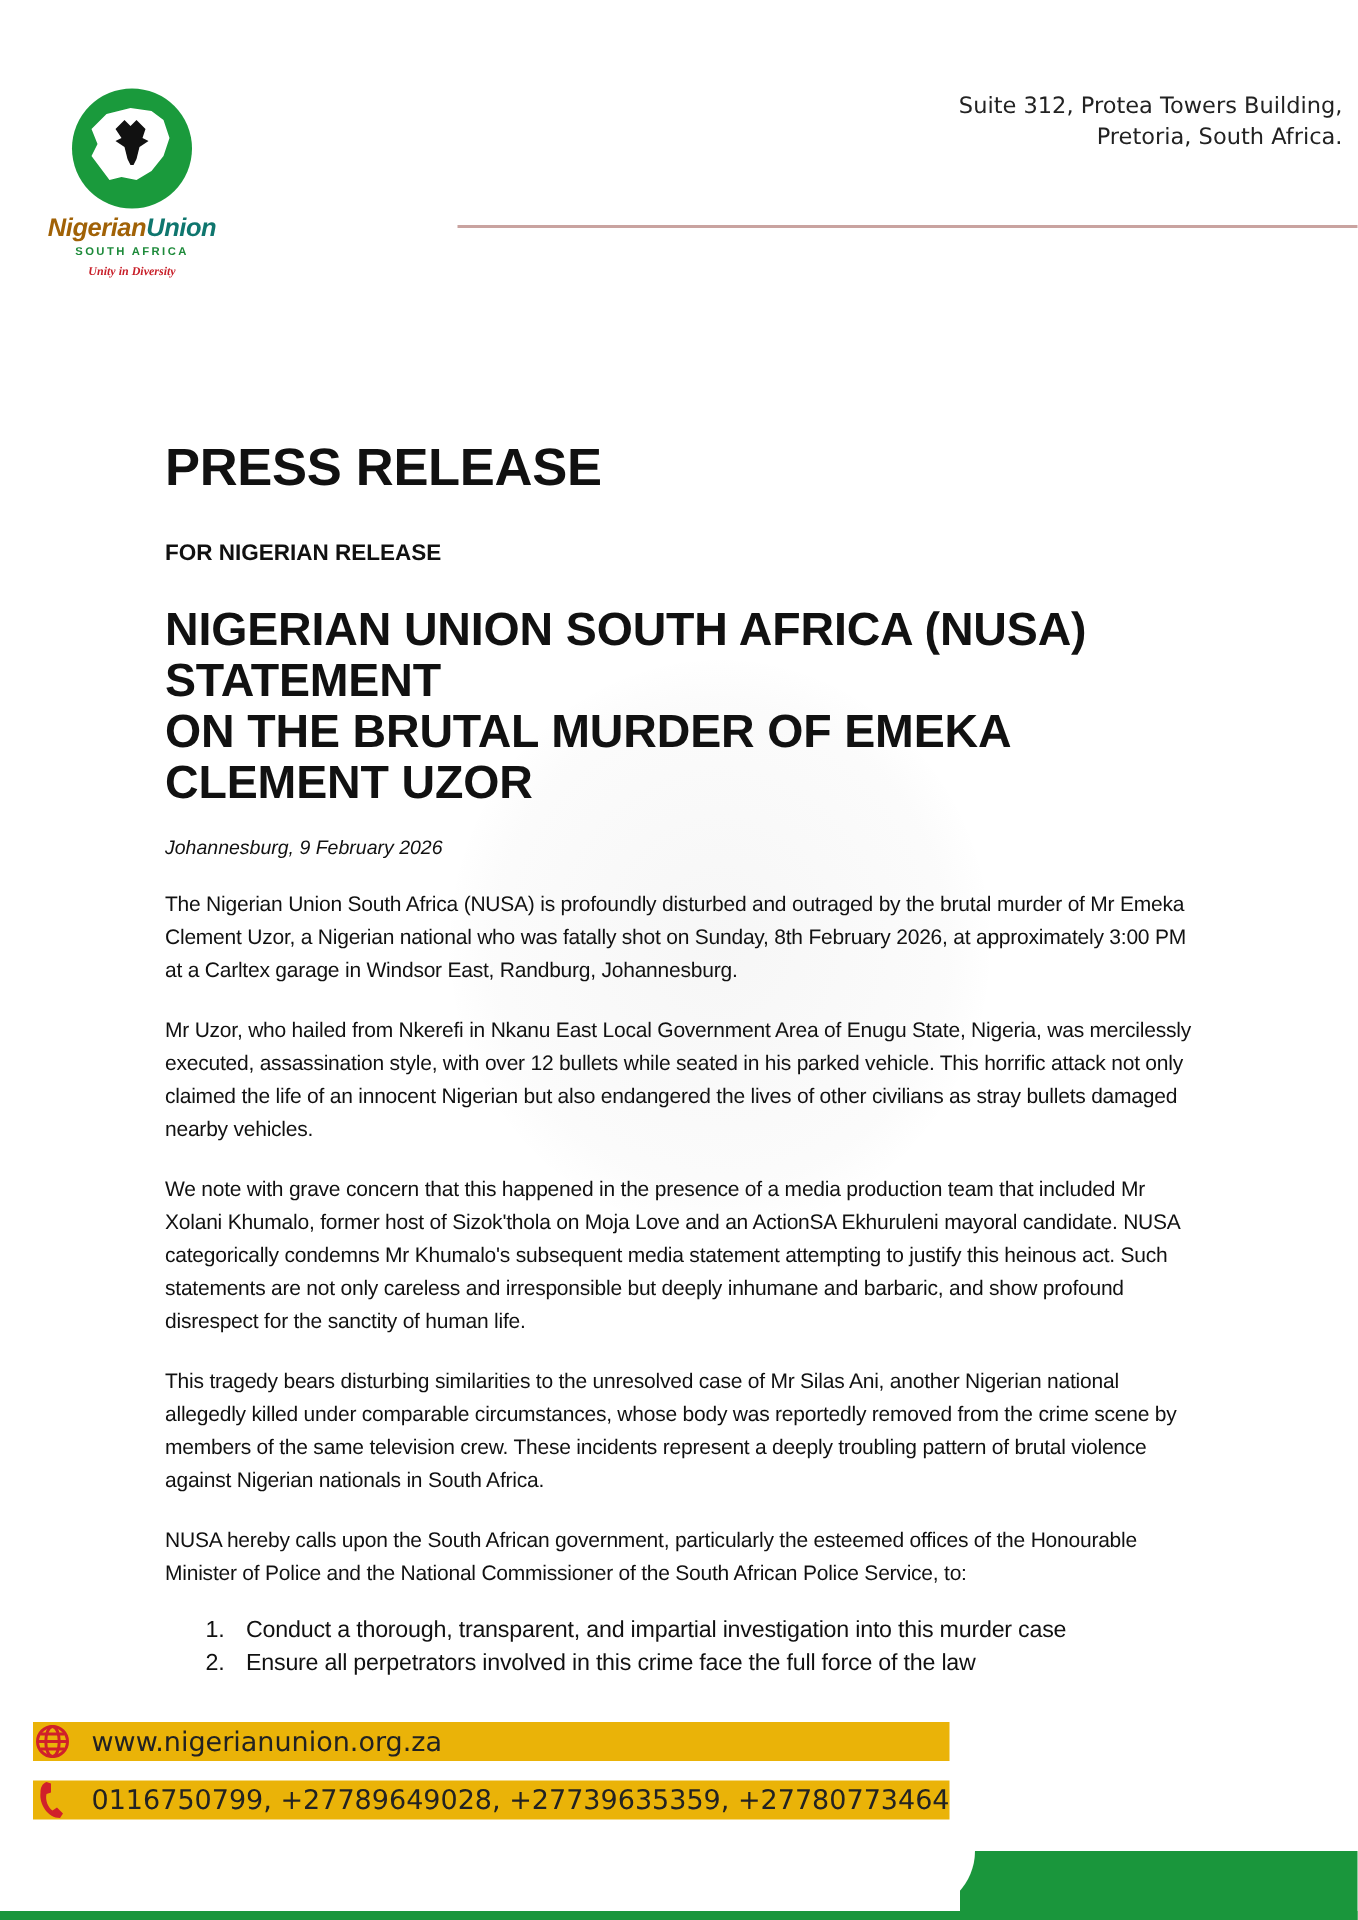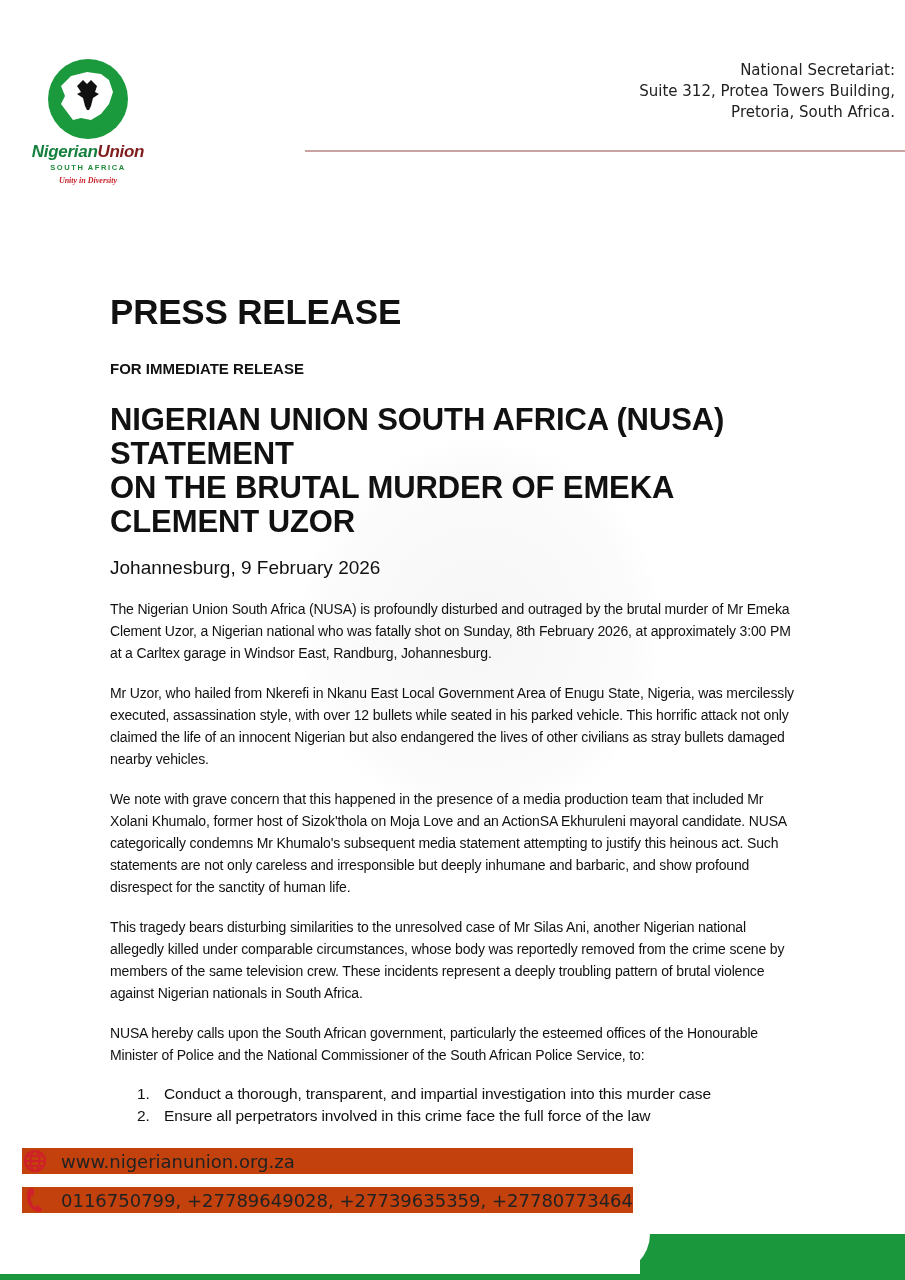--- a/index.html
+++ b/index.html
@@ -1,38 +1,38 @@
 <!DOCTYPE html>
 <html><head>
 <meta charset="utf-8">
 <style>
   html, body { margin: 0; padding: 0; }
   body { width: 905px; height: 1280px; background: #ffffff; position: relative; overflow: hidden; font-family: "Liberation Sans", sans-serif; color: #111; }
   .watermark { position: absolute; left: 300px; top: 440px; width: 360px; height: 380px; border-radius: 50%; background: radial-gradient(ellipse at center, rgba(230,230,230,0.35) 0%, rgba(240,240,240,0.25) 60%, rgba(255,255,255,0) 72%); z-index: 0; }
   .logo { position: absolute; left: 18px; top: 58px; width: 140px; text-align: center; z-index: 2; }
   .logo-circle { width: 82px; height: 82px; margin: 0 auto; }
   .logo-name { font-family: "Liberation Sans", sans-serif; font-style: italic; font-weight: bold; font-size: 17px; margin-top: 2px; letter-spacing: -0.3px; }
-  .logo-name .n1 { color: #15803d; }
-  .logo-name .n2 { color: #7f1d1d; }
+  .logo-name .n1 { color: #a16207; }
+  .logo-name .n2 { color: #0f766e; }
   .logo-sub { font-size: 7.5px; color: #1d8a3a; letter-spacing: 1.6px; font-weight: bold; margin-top: 1px; }
   .logo-motto { font-family: Liberation Serif, serif; font-style: italic; font-weight: bold; font-size: 8px; color: #c8202a; margin-top: 4px; }
   .address { position: absolute; right: 10px; top: 60px; text-align: right; font-family: "DejaVu Sans", sans-serif; font-size: 15px; line-height: 21px; color: #222; z-index: 2; }
   .header-rule { position: absolute; left: 305px; right: 0; top: 150px; height: 2px; background: #c9a3a0; z-index: 2; }
   .content { position: absolute; left: 110px; top: 292px; width: 690px; z-index: 2; }
   .title { font-size: 35px; font-weight: bold; margin: 0; letter-spacing: -0.2px; }
   .immediate { font-size: 15px; font-weight: bold; margin-top: 28px; }
   .headline { font-size: 31px; font-weight: bold; line-height: 34px; margin-top: 26px; letter-spacing: -0.1px; }
-  .dateline { font-size: 19px; margin-top: 18px; }
+  .dateline { font-size: 13px; font-style: italic; margin-top: 18px; }
   .para { font-size: 14px; line-height: 22px; margin-top: 18px; letter-spacing: -0.15px; }
   .para.first { margin-top: 19px; }
   .demands { list-style: none; margin: 17px 0 0 0; padding: 0 0 0 27px; font-size: 15.5px; line-height: 22px; letter-spacing: -0.15px; }
   .demands li { display: flex; }
   .demands .num { width: 27px; }
   .footer { position: absolute; left: 22px; top: 1148px; z-index: 3; font-family: "DejaVu Sans", sans-serif; font-size: 18px; color: #222; }
-  .footer-row { display: flex; align-items: center; height: 26px; margin-bottom: 13px; background: #c2410c; }
+  .footer-row { display: flex; align-items: center; height: 26px; margin-bottom: 13px; background: #eab308; }
   .footer-row .ico { width: 26px; height: 26px; display: flex; align-items: center; justify-content: center; margin-right: 13px; }
   .footer-band { position: absolute; left: 0; right: 0; bottom: 0; height: 6px; background: #1a963c; z-index: 1; }
   .footer-block { position: absolute; left: 640px; right: 0; bottom: 0; height: 46px; background: #1a963c; z-index: 1; }
   .footer-curve { position: absolute; left: 590px; bottom: 6px; width: 60px; height: 40px; background: #fff; border-bottom-right-radius: 40px; z-index: 2; }
 </style>
 </head>
 <body>
 
 <div class="watermark"></div>
 
@@ -43,29 +43,28 @@
       <path d="M14 28 L24 18 L40 14 L54 16 L62 22 L66 34 L62 46 L54 56 L44 62 L34 60 L26 62 L20 54 L14 46 L18 38 Z" fill="#ffffff"></path>
       <path d="M30 28 L36 22 L40 26 L44 22 L50 28 L48 34 L52 36 L46 40 L44 48 L42 52 L40 52 L38 48 L36 40 L30 36 L34 34 Z" fill="#111"></path>
     </svg>
   </div>
   <div class="logo-name"><span class="n1">Nigerian</span><span class="n2">Union</span></div>
   <div class="logo-sub">SOUTH AFRICA</div>
   <div class="logo-motto">Unity in Diversity</div>
 </div>
 
 <div class="address">
-  <div>National Secretariat:</div>
   <div>Suite 312, Protea Towers Building,</div>
   <div>Pretoria, South Africa.</div>
 </div>
 <div class="header-rule"></div>
 
 <div class="content">
   <h1 class="title">PRESS RELEASE</h1>
-  <div class="immediate">FOR IMMEDIATE RELEASE</div>
+  <div class="immediate">FOR NIGERIAN RELEASE</div>
   <div class="headline">
     <div>NIGERIAN UNION SOUTH AFRICA (NUSA) STATEMENT</div>
     <div>ON THE BRUTAL MURDER OF EMEKA CLEMENT UZOR</div>
   </div>
   <div class="dateline">Johannesburg, 9 February 2026</div>
   <p class="para first" style="margin-bottom:0">The Nigerian Union South Africa (NUSA) is profoundly disturbed and outraged by the brutal murder of Mr Emeka Clement Uzor, a Nigerian national who was fatally shot on Sunday, 8th February 2026, at approximately 3:00 PM at a Carltex garage in Windsor East, Randburg, Johannesburg.</p>
   <p class="para" style="margin-bottom:0">Mr Uzor, who hailed from Nkerefi in Nkanu East Local Government Area of Enugu State, Nigeria, was mercilessly executed, assassination style, with over 12 bullets while seated in his parked vehicle. This horrific attack not only claimed the life of an innocent Nigerian but also endangered the lives of other civilians as stray bullets damaged nearby vehicles.</p>
   <p class="para" style="margin-bottom:0">We note with grave concern that this happened in the presence of a media production team that included Mr Xolani Khumalo, former host of Sizok'thola on Moja Love and an ActionSA Ekhuruleni mayoral candidate. NUSA categorically condemns Mr Khumalo's subsequent media statement attempting to justify this heinous act. Such statements are not only careless and irresponsible but deeply inhumane and barbaric, and show profound disrespect for the sanctity of human life.</p>
   <p class="para" style="margin-bottom:0">This tragedy bears disturbing similarities to the unresolved case of Mr Silas Ani, another Nigerian national allegedly killed under comparable circumstances, whose body was reportedly removed from the crime scene by members of the same television crew. These incidents represent a deeply troubling pattern of brutal violence against Nigerian nationals in South Africa.</p>
   <p class="para" style="margin-bottom:0">NUSA hereby calls upon the South African government, particularly the esteemed offices of the Honourable Minister of Police and the National Commissioner of the South African Police Service, to:</p>

